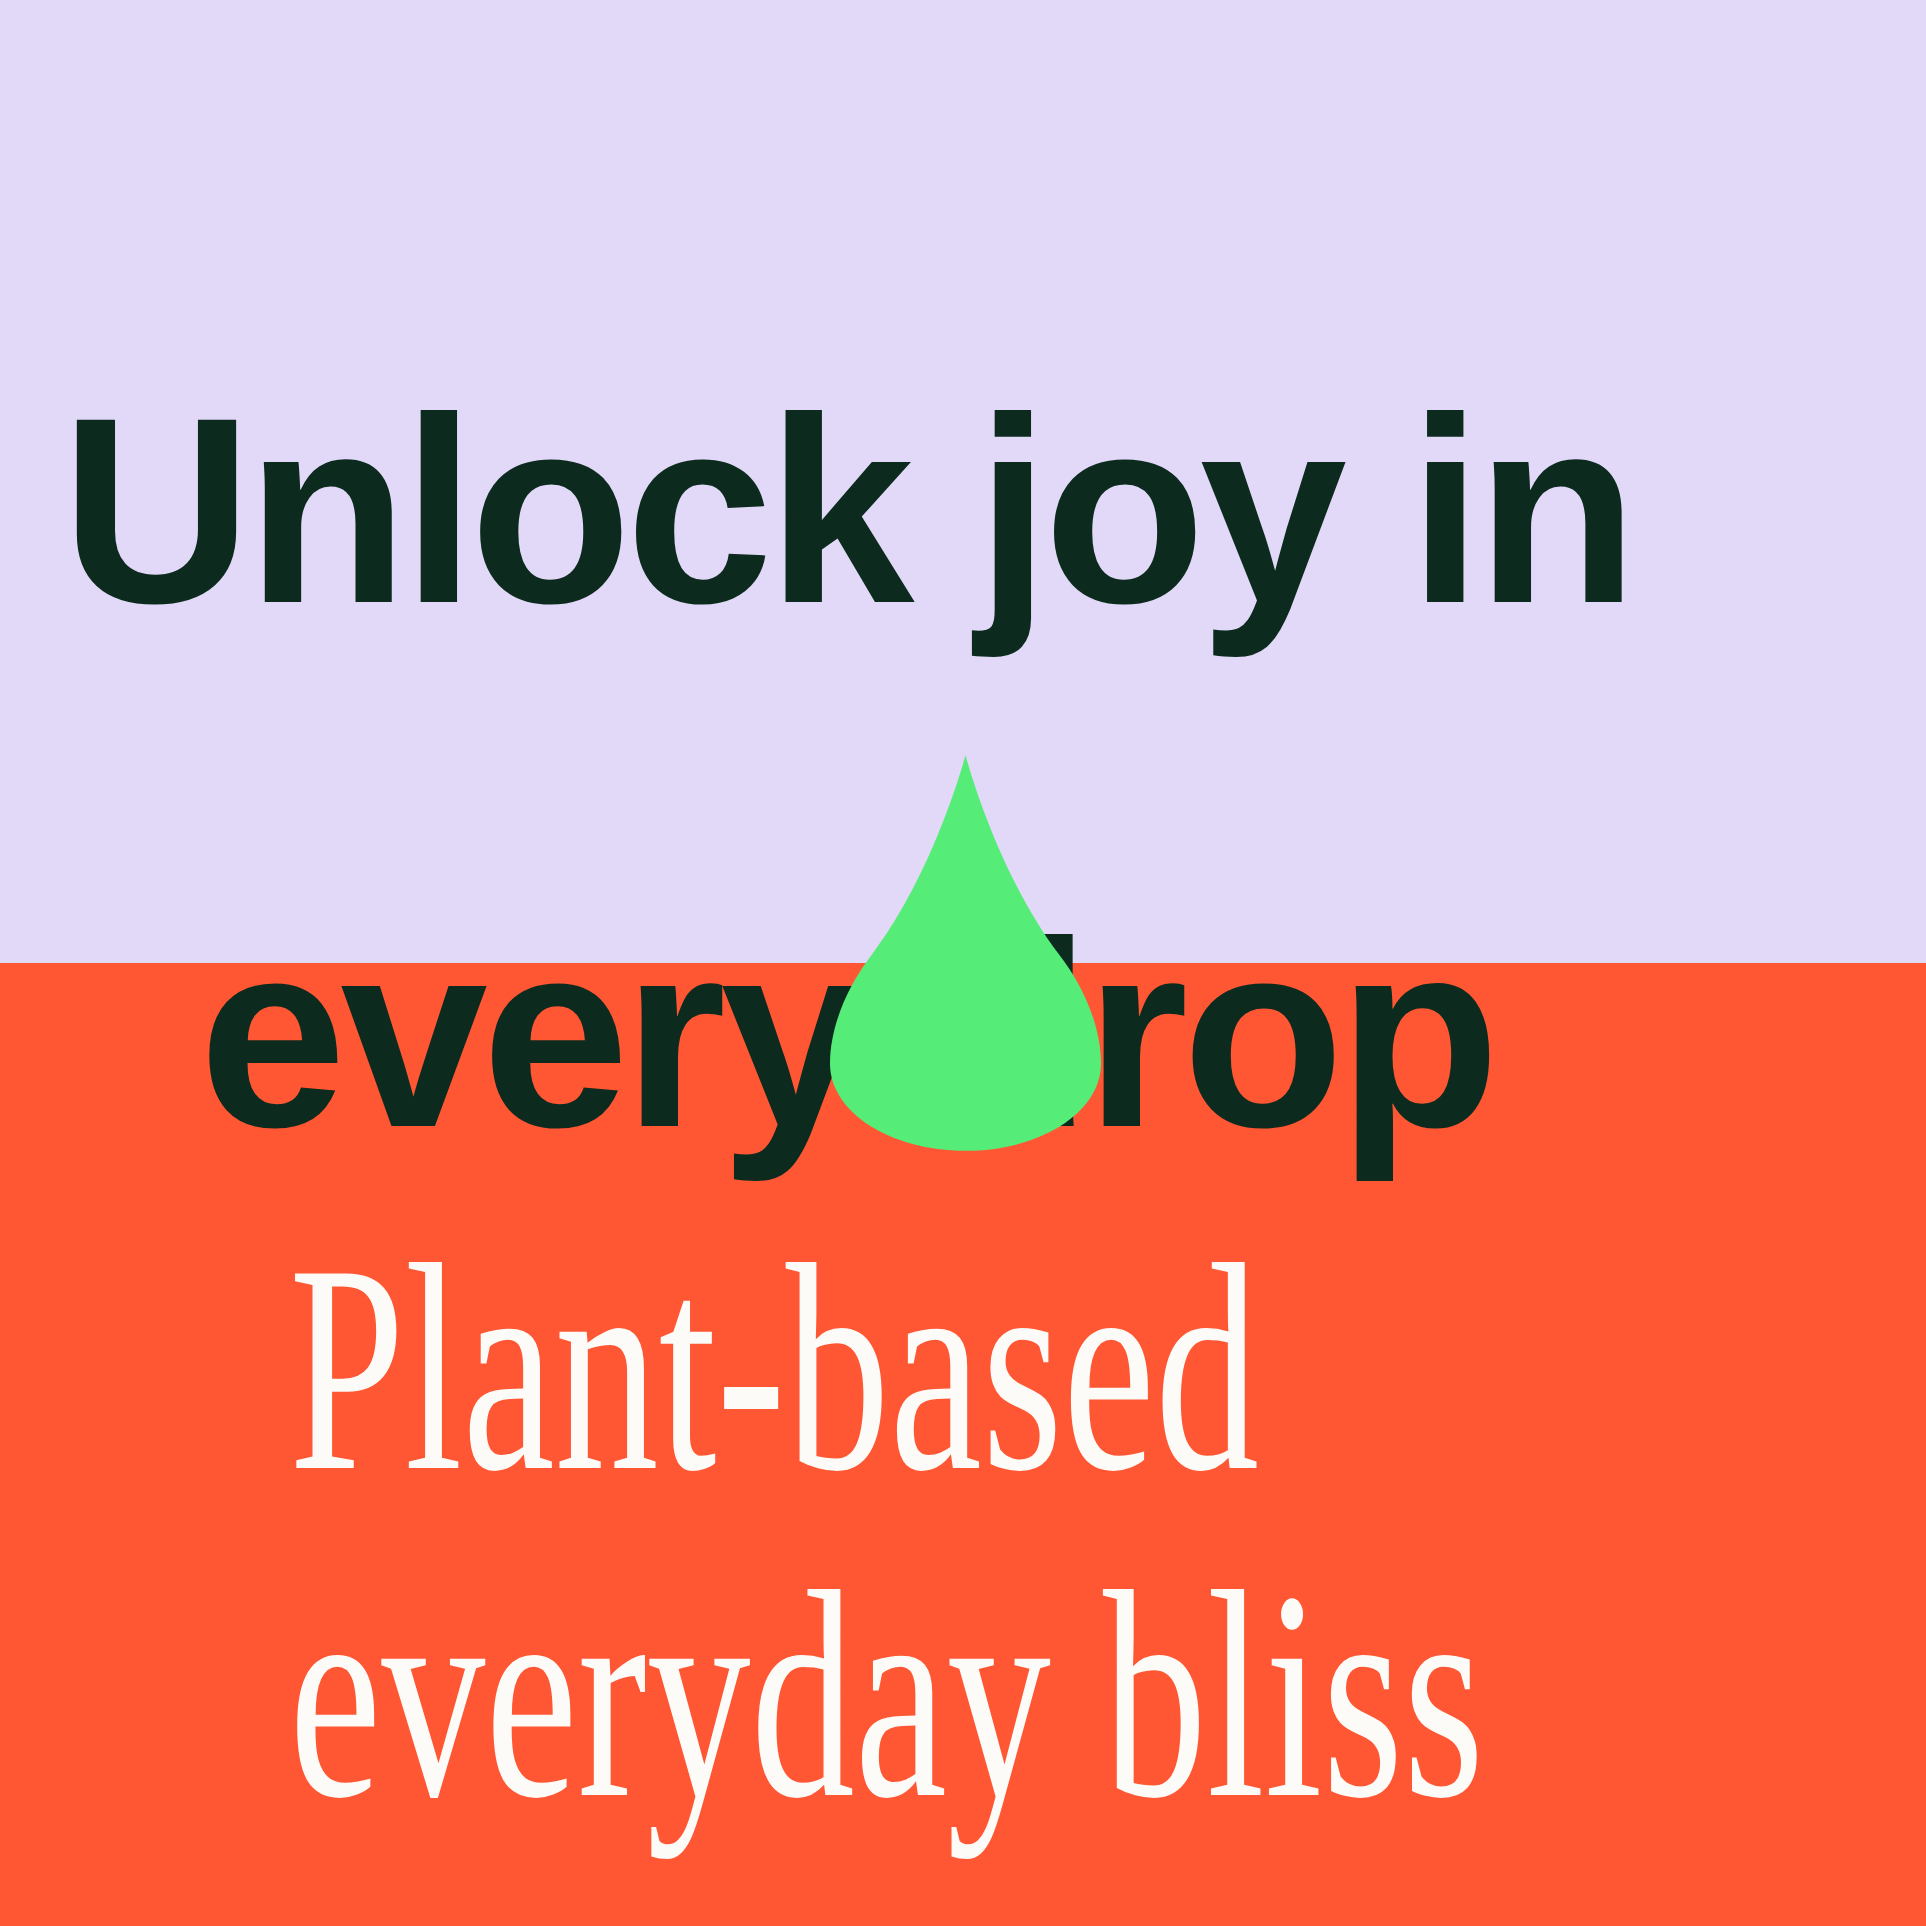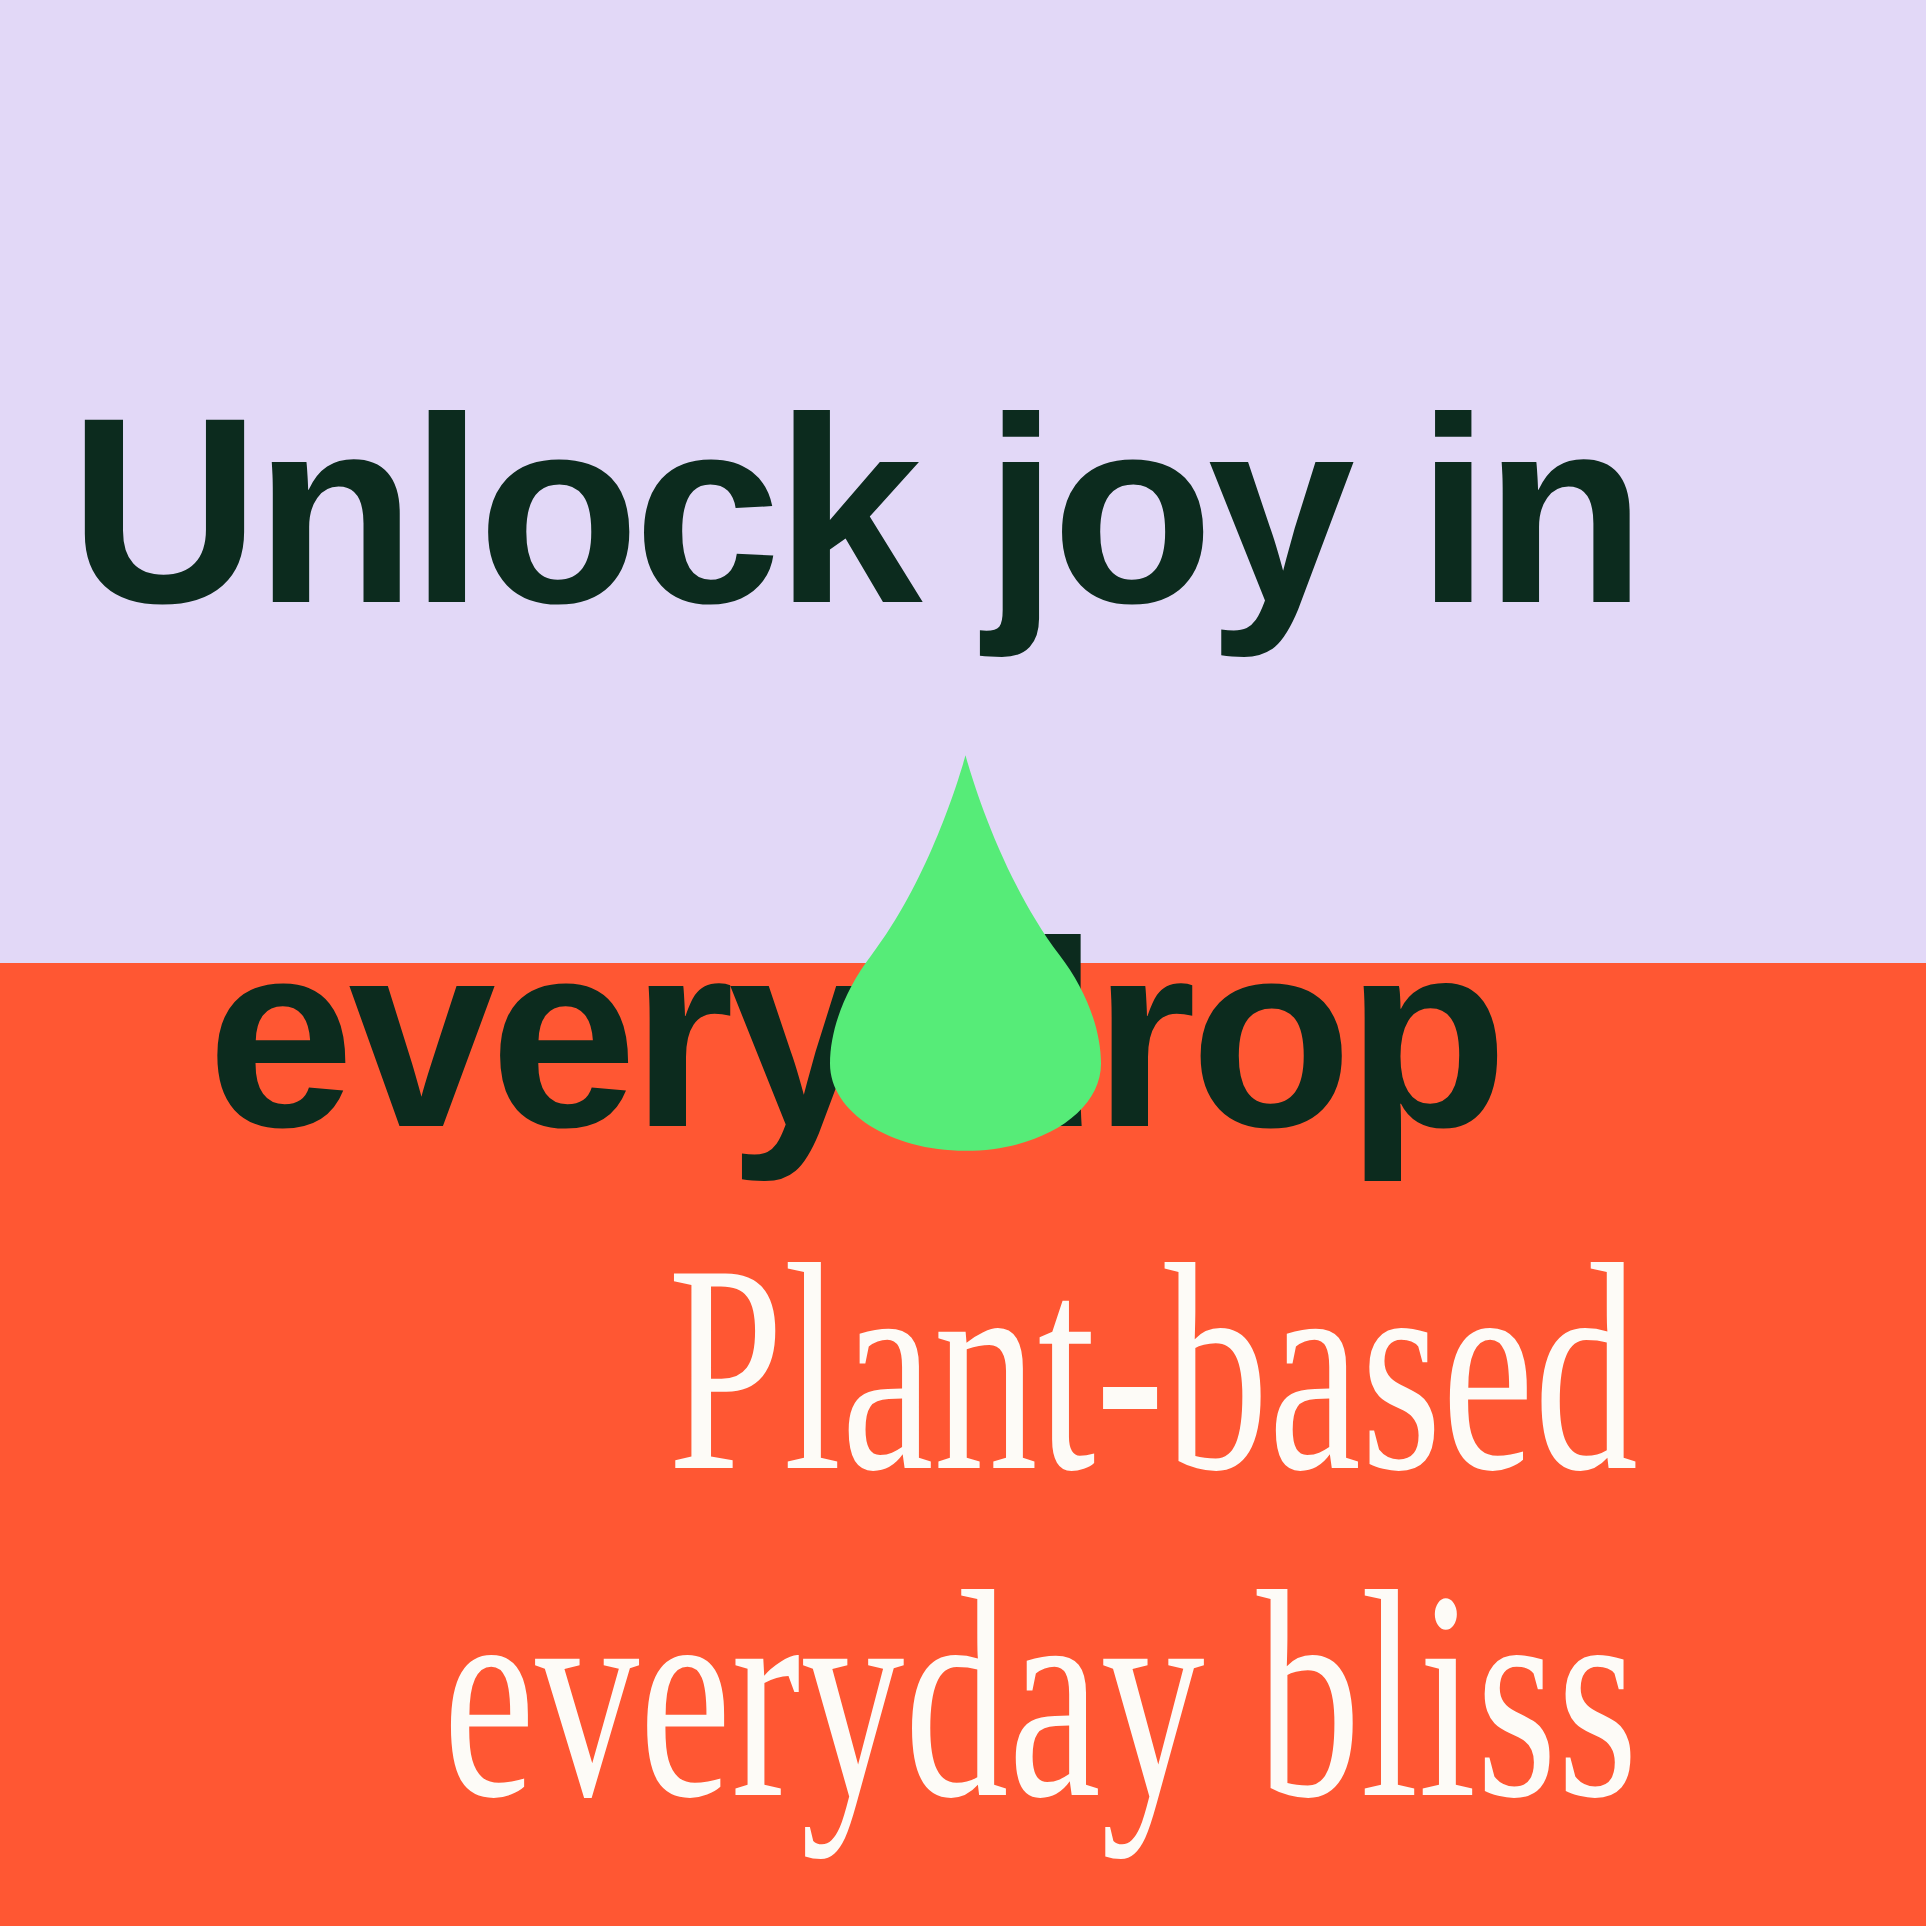--- a/index.html
+++ b/index.html
@@ -22,21 +22,21 @@
     left: 0;
     width: 1927px;
     height: 963px;
   }
   .half-top    { top: 0;    background: #e2d8f7; }
   .half-bottom { top: 963px; background: #ff5733; }
 
   
   .headline {
     position: absolute;
-    left: 8px;
+    left: 0;
     top: 117px;
     width: 1693px;
     text-align: center;
     color: #0c2b1e;
     font-family: "Liberation Sans", sans-serif;
     font-weight: 700;
     font-size: 265px;
     line-height: 262px;
     letter-spacing: -6px;
     white-space: pre-line;
@@ -59,21 +59,21 @@
     width: 271px;
     height: 396px;
   }
 
   
   .subline {
     position: absolute;
     left: 0;
     top: 1204px;
     width: 1927px;
-    text-align: right;
+    text-align: left;
     color: #fdfbf7;
     font-family: "Liberation Serif", "DejaVu Serif", serif;
     font-weight: 400;
     font-size: 297px;
     line-height: 327px;
     letter-spacing: 0px;
     -webkit-font-smoothing: antialiased;
   }
   .subline .sl-line {
     display: block;

